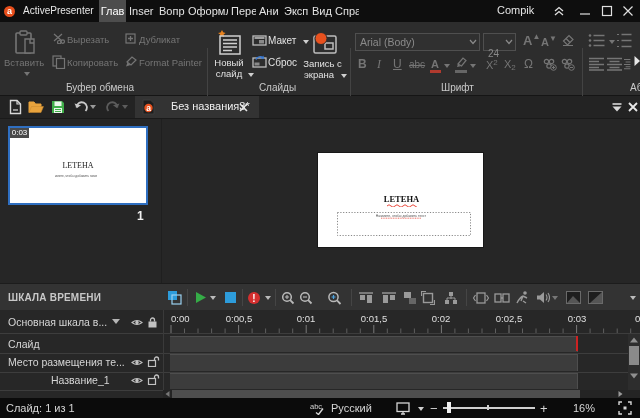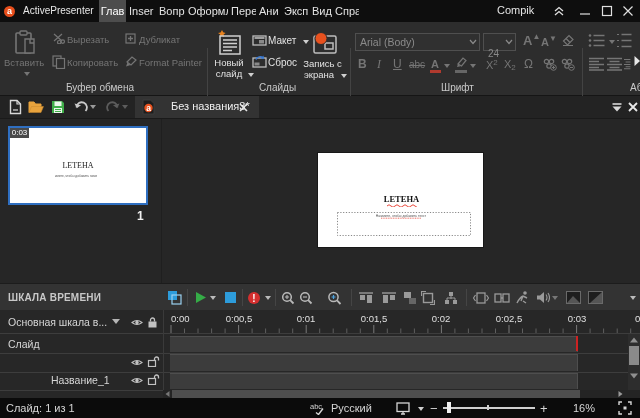--- a/index.html
+++ b/index.html
@@ -436,20 +436,21 @@
         <line x1="427.1" y1="18.5" x2="427.1" y2="23" stroke="#5f5f5f"></line>
         <line x1="440.6" y1="18.5" x2="440.6" y2="23" stroke="#5f5f5f"></line>
         <line x1="454.2" y1="18.5" x2="454.2" y2="23" stroke="#5f5f5f"></line>
         <line x1="467.7" y1="18.5" x2="467.7" y2="23" stroke="#5f5f5f"></line>
       </g>
   </svg>
 
   <div class="abs tlabel" style="top:6px;">Основная шкала в...</div>
   <div class="abs dd" style="left:112px;top:9px;border-left-width:4px;border-right-width:4px;border-top-width:5px;border-top-color:#b5b5b5;"></div>
   <div class="abs tlabel" style="top:28px;">Слайд</div>
+  <div class="abs tlabel" style="top:46px;">Место размещения те...</div>
   <div class="abs tlabel" style="top:64px;padding-left:43px;">Название_1</div>
   <svg class="abs" style="left:131px;top:8px;" width="12" height="9" viewBox="0 0 12 9">
       <path d="M1 4.5 Q6 0.5 11 4.5 Q6 8.5 1 4.5 Z" fill="none" stroke="#c2c2c2" stroke-width="1.1"></path>
       <circle cx="6" cy="4.5" r="1.7" fill="#c2c2c2"></circle>
     </svg>
     <svg class="abs" style="left:147px;top:7px;" width="11" height="11" viewBox="0 0 11 11">
       <rect x="1.5" y="4.5" width="8" height="6" fill="#c2c2c2"></rect>
       <path d="M3.5 4.5 V3 a2 2 0 0 1 4 0 V4.5" fill="none" stroke="#c2c2c2" stroke-width="1.3"></path>
     </svg>
     <svg class="abs" style="left:131px;top:48px;" width="12" height="9" viewBox="0 0 12 9">

